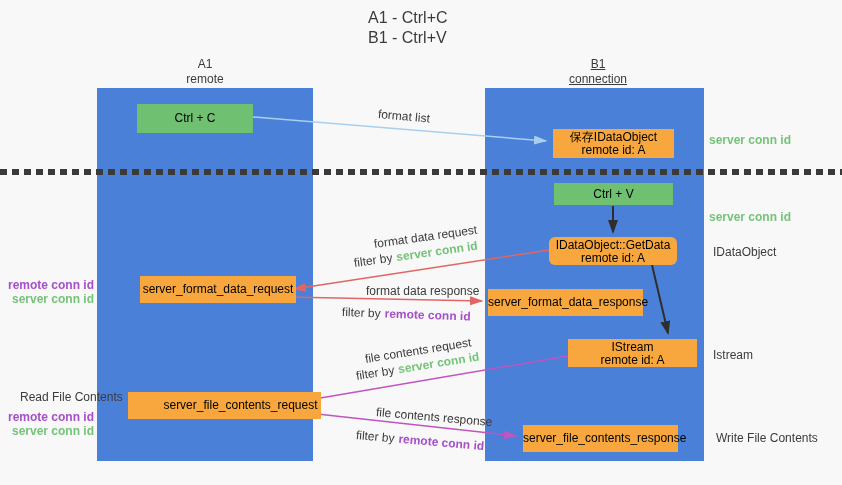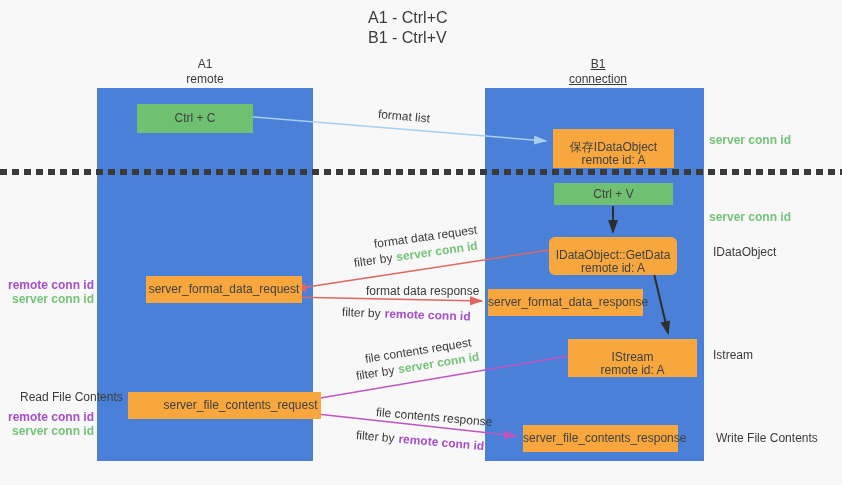--- a/index.html
+++ b/index.html
@@ -19,31 +19,31 @@
 
   .lane{position:absolute;top:88px;height:373px;background:var(--lane_blue);}
   .lane.left{left:97px;width:216px;}
   .lane.right{left:485px;width:219px;}
 
   .dotted{position:absolute;left:0;top:169px;width:842px;height:6px;
     background:repeating-linear-gradient(to right,var(--dotted) 0 7px,transparent 7px 12px);}
 
   svg.arrows{position:absolute;left:0;top:0;width:842px;height:485px;pointer-events:none;}
 
-  .node{position:absolute;color:#404040;text-align:center;font-size:12px;white-space:nowrap;}
+  .node{position:absolute;color:#000000;text-align:center;font-size:12px;white-space:nowrap;}
   .node.green{background:var(--box_green);}
   .node.orange{background:var(--box_orange);}
   .node.single{line-height:27px;height:27px;}
-  .node.duo{line-height:13px;padding-top:12px;}
+  .node.duo{line-height:13px;padding-top:2px;}
 
   .n-ctrlc{left:137px;top:104px;width:116px;height:29px;line-height:29px;}
   .n-saveobj{left:553px;top:129px;width:121px;height:27px;}
   .n-ctrlv{left:554px;top:183px;width:119px;height:22px;line-height:22px;}
   .n-getdata{left:549px;top:237px;width:128px;height:26px;border-radius:6px;}
-  .n-freq{left:146px;top:276px;width:156px;}
+  .n-freq{left:140px;top:276px;width:156px;}
   .n-fresp{left:488px;top:289px;width:155px;}
   .n-istream{left:568px;top:339px;width:129px;height:26px;}
   .n-fileq{left:128px;top:392px;width:161px;padding-left:32px;}
   .n-filer{left:523px;top:425px;width:155px;}
 
   .edge-label{position:absolute;font-size:12px;color:var(--text_dark);white-space:nowrap;transform-origin:left center;}
   .fb{margin-right:4px;}
   .green-strong{color:var(--green_label);font-weight:700;}
   .purple-strong{color:var(--purple_label);font-weight:700;}
 

